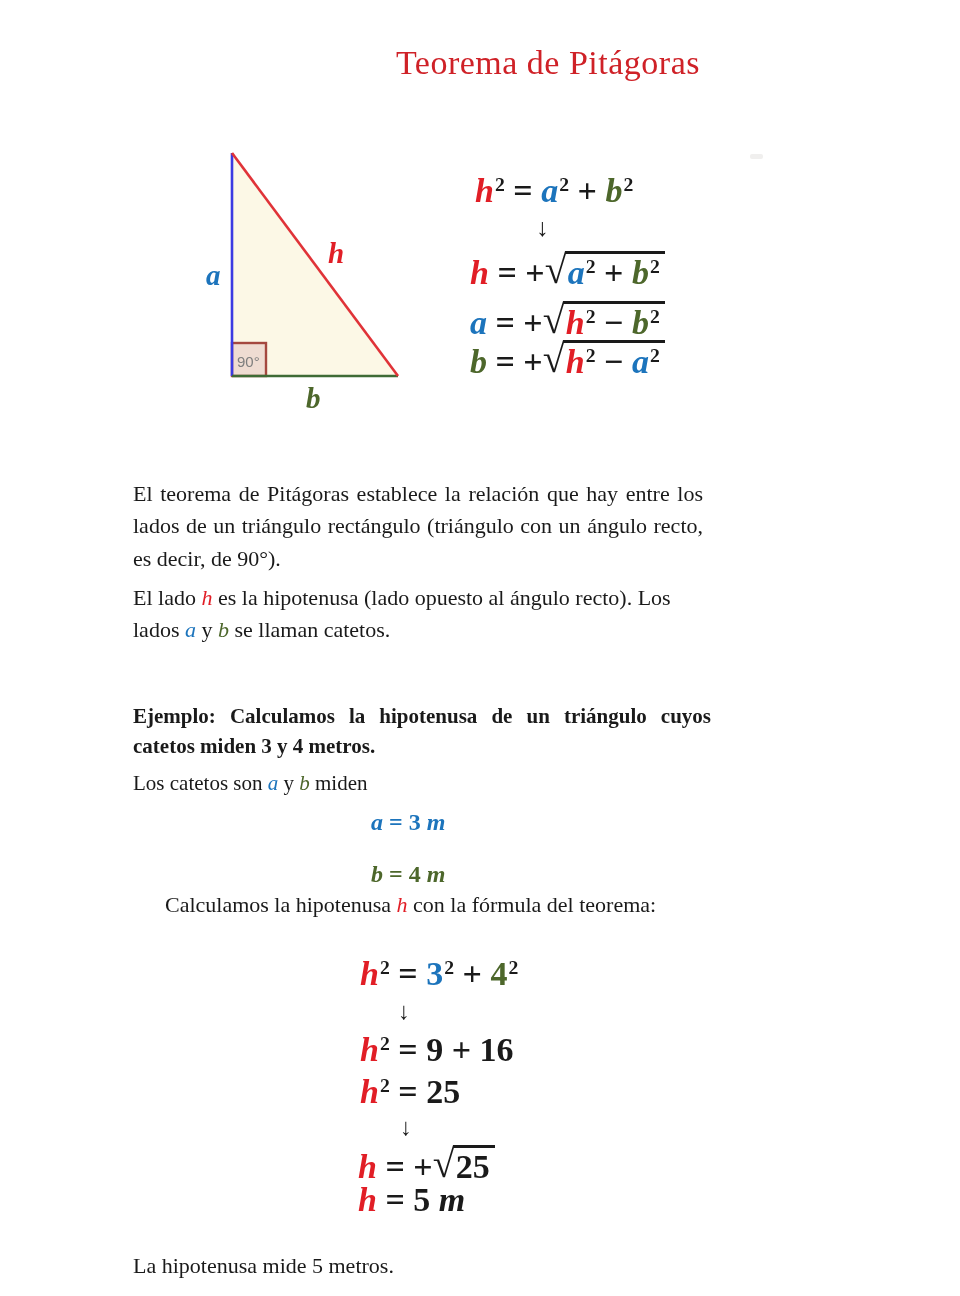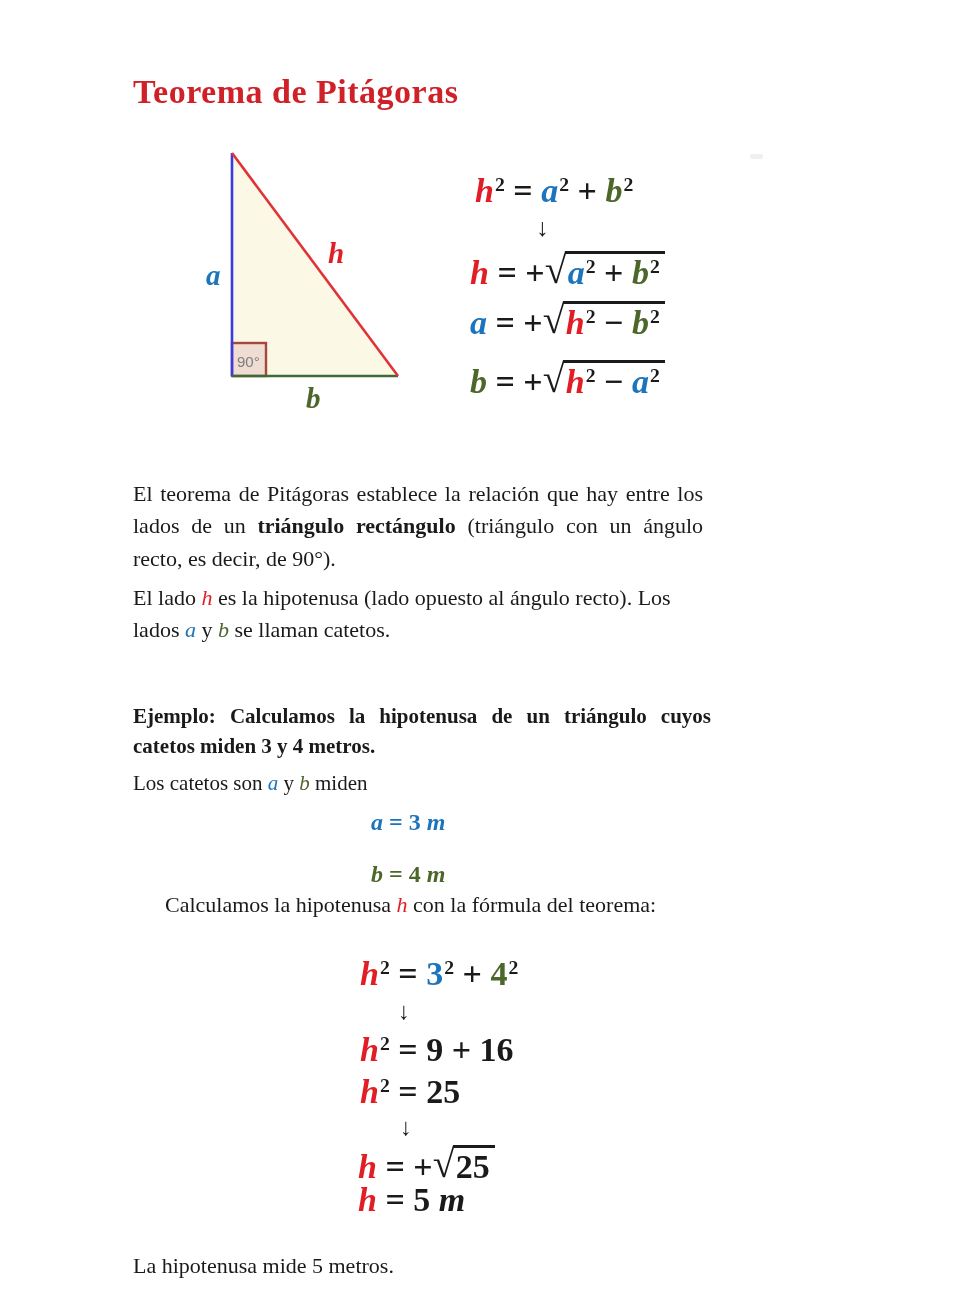--- a/index.html
+++ b/index.html
@@ -1,57 +1,57 @@
 <!DOCTYPE html>
 <html style="--title_red: #CF2127; --red: #E11E26; --blue: #1C74BC; --green: #4D672B; --ink: #1A1A1A; --tri_fill: #FCF8E6; --leg_blue: #3B3BE2; --base_green: #3E6B35; --hyp_red: #E03338; --angle_fill: #EFDCD2; --angle_border: #A4483F; --angle_text: #7E7E7E;"><head>
 <meta charset="utf-8">
 <style>
   html,body{margin:0;padding:0;background:#ffffff;}
   .page{position:relative;width:960px;height:1296px;background:#ffffff;overflow:hidden;
         font-family:"Liberation Serif",serif;color:var(--ink,#1a1a1a);}
   .abs{position:absolute;}
 
-  .title{left:133px;top:44px;width:567px;text-align:left;
-         font-size:34px;font-weight:700;color:var(--title_red,#CF2127);letter-spacing:.5px;margin-top:29px;}
+  .title{left:133px;top:44px;width:567px;text-align:right;
+         font-size:34px;font-weight:400;color:var(--title_red,#CF2127);letter-spacing:.5px;}
 
   
   .bodytext{font-size:22px;line-height:1.47;color:var(--ink,#1a1a1a);}
   .p1{left:133px;top:478px;width:570px;text-align:justify;}
   .p2{left:133px;top:582px;width:582px;}
   .exh{left:133px;top:701px;width:578px;font-size:21px;font-weight:700;line-height:1.45;text-align:justify;}
   .p3{left:133px;top:768px;width:580px;font-size:21px;}
   .p4{left:133px;top:889px;width:582px;margin-left:32px;}
   .closing{left:133px;top:1250px;width:580px;}
 
   
   .math{font-weight:700;font-size:34px;white-space:nowrap;color:var(--ink,#1a1a1a);}
   .f-main{left:475px;top:172px;}
   .f-arrow1{left:536px;top:214px;font-size:25px;font-weight:400;}
   .f-h{left:470px;top:251px;}
   .f-a{left:470px;top:301px;}
-  .f-b{left:470px;top:360px;}
+  .f-b{left:470px;top:340px;}
 
   .val-a{left:371px;top:809px;font-size:24px;}
   .val-b{left:371px;top:849px;font-size:24px;margin-top:12px;}
 
   .s1{left:360px;top:955px;}
   .s-arrow1{left:398px;top:998px;font-size:24px;font-weight:400;}
   .s2{left:360px;top:1031px;}
   .s3{left:360px;top:1073px;}
   .s-arrow2{left:400px;top:1114px;font-size:24px;font-weight:400;}
   .s4{left:358px;top:1145px;}
   .s5{left:358px;top:1181px;}
 
   
   .red{color:var(--red,#E11E26);}
   .blue{color:var(--blue,#1C74BC);}
   .green{color:var(--green,#4D672B);}
   .bi{font-style:italic;}
   .it{font-style:italic;}
-  .bold{font-weight:700;}
+  .bold{font-weight:400;}
   .sup{font-size:0.58em;vertical-align:0.55em;margin-left:1px;font-style:normal;
        color:var(--ink,#1a1a1a);font-weight:700;}
 
   
   .rg{display:inline-block;font-size:1.18em;line-height:1;vertical-align:top;
       margin-right:-2px;position:relative;top:-1px;font-weight:400;}
   .rad{display:inline-block;border-top:3px solid var(--ink,#1a1a1a);
        padding:0 5px 0 3px;line-height:1.1;}
 
   

